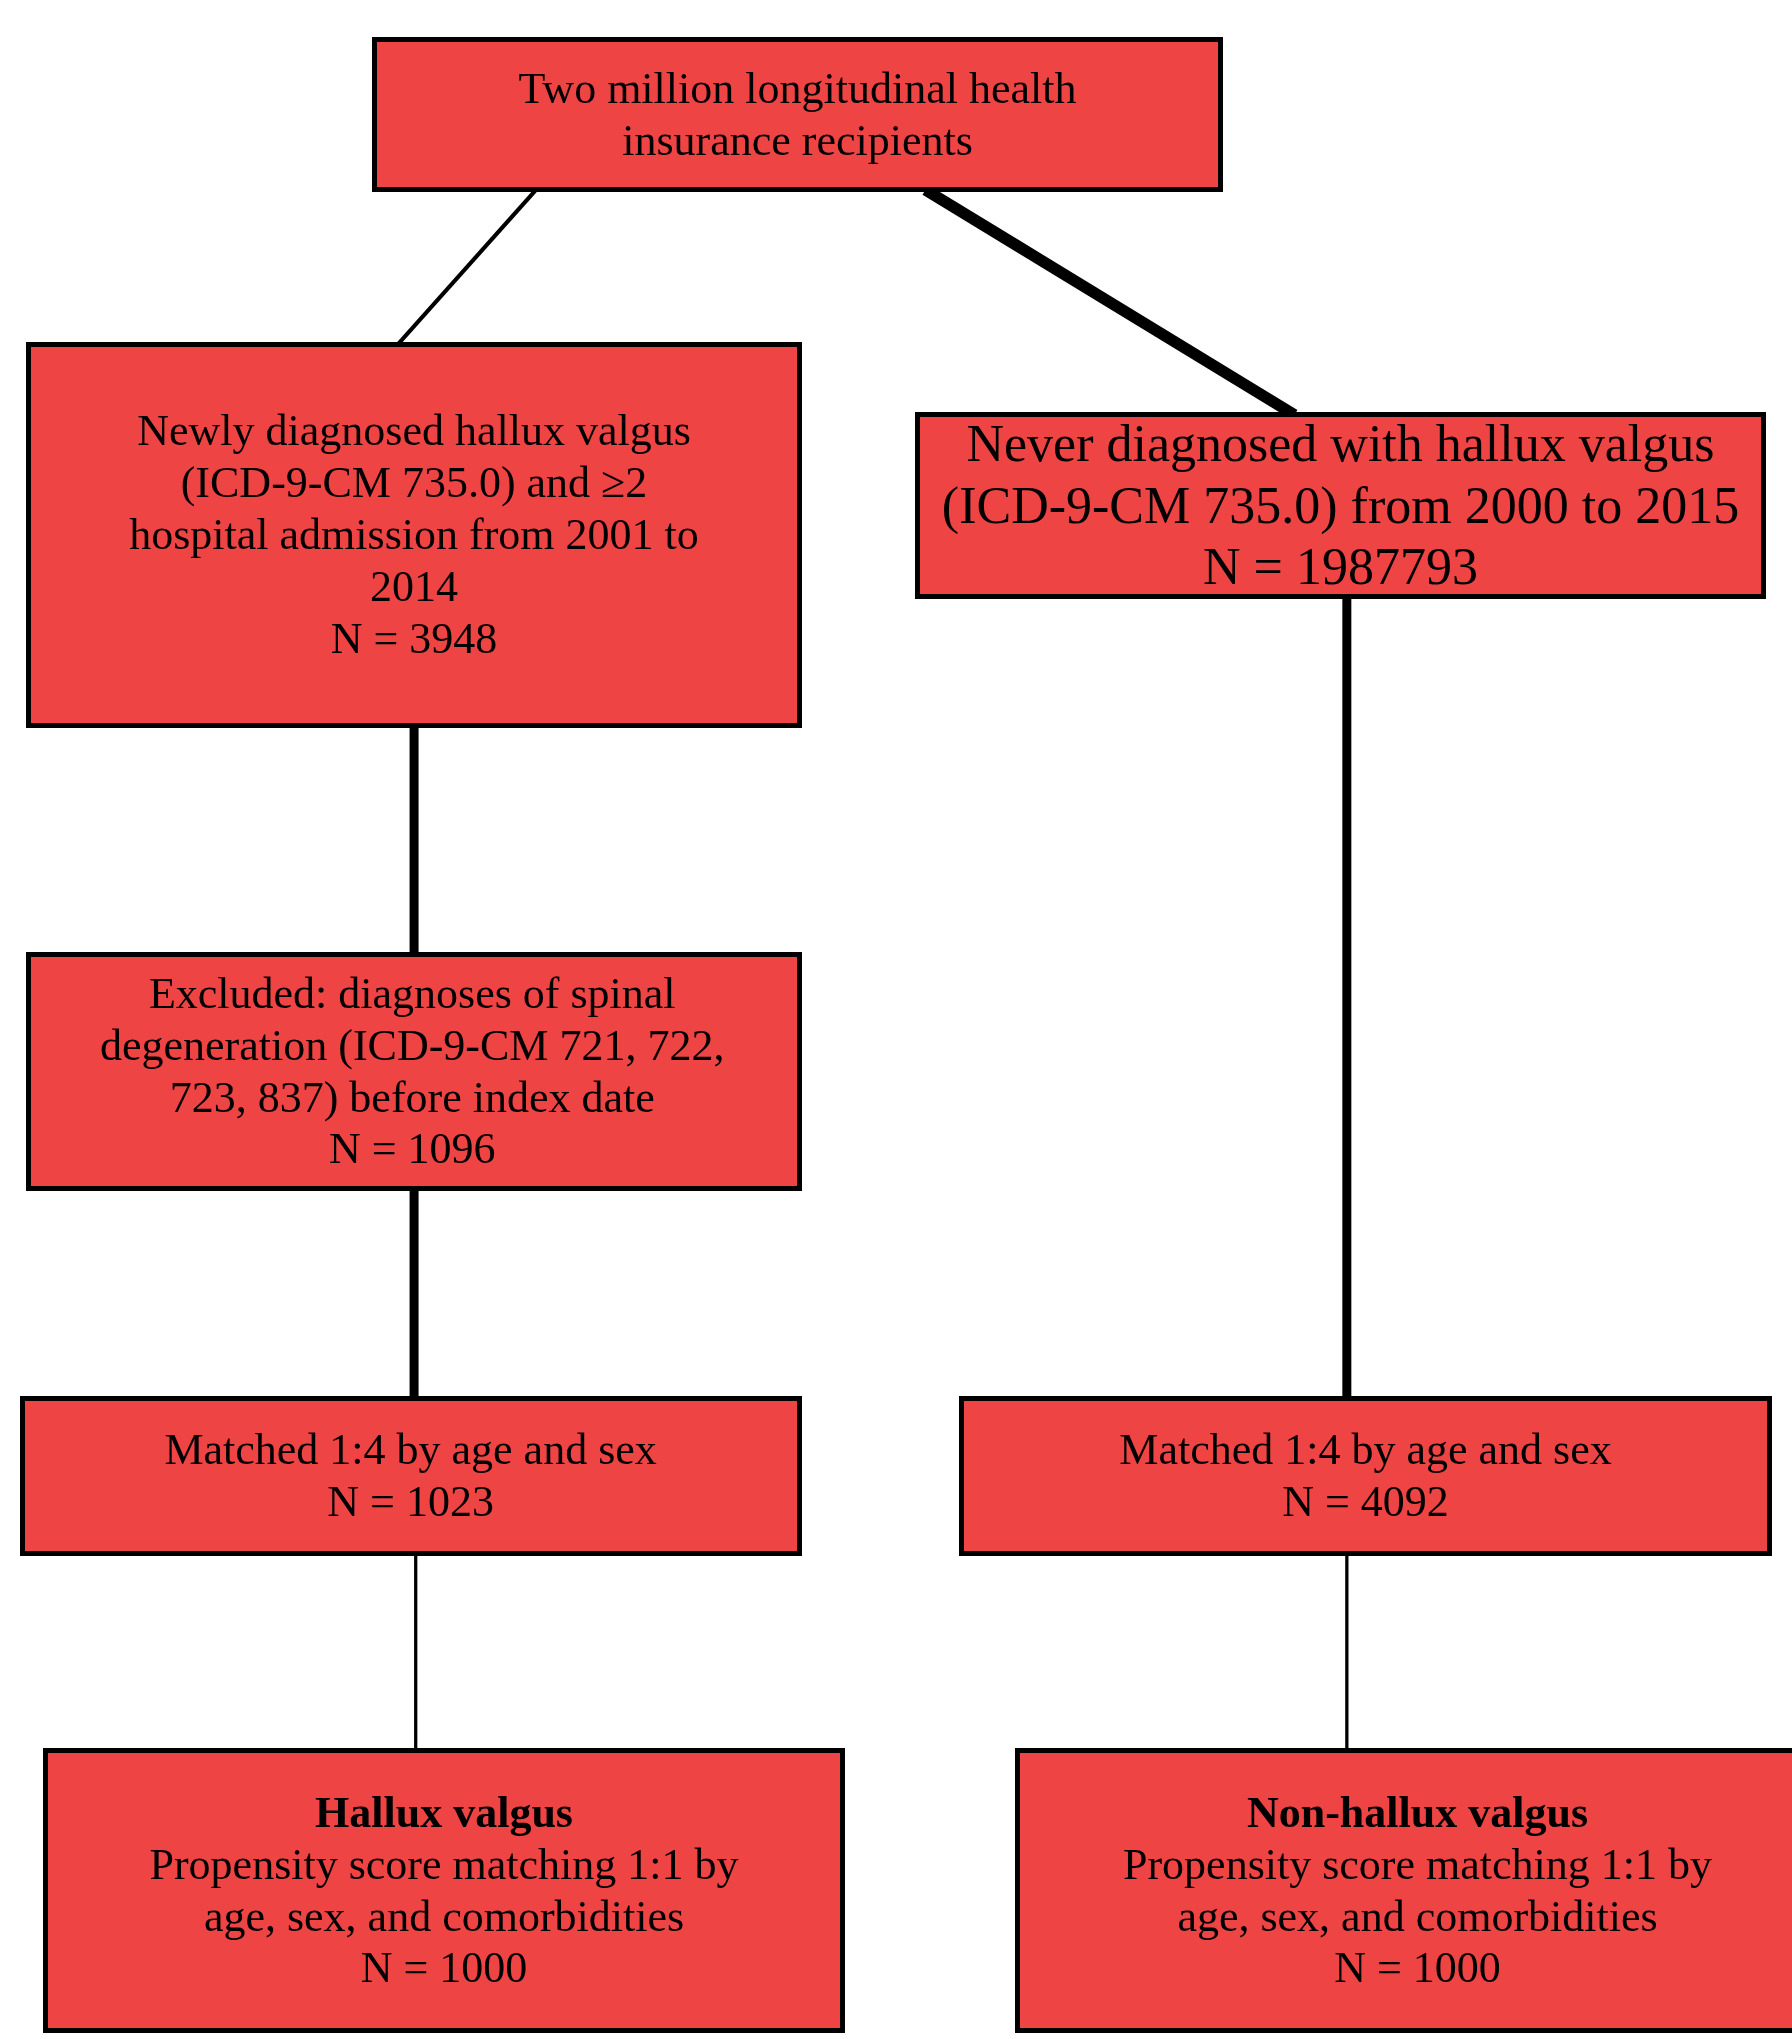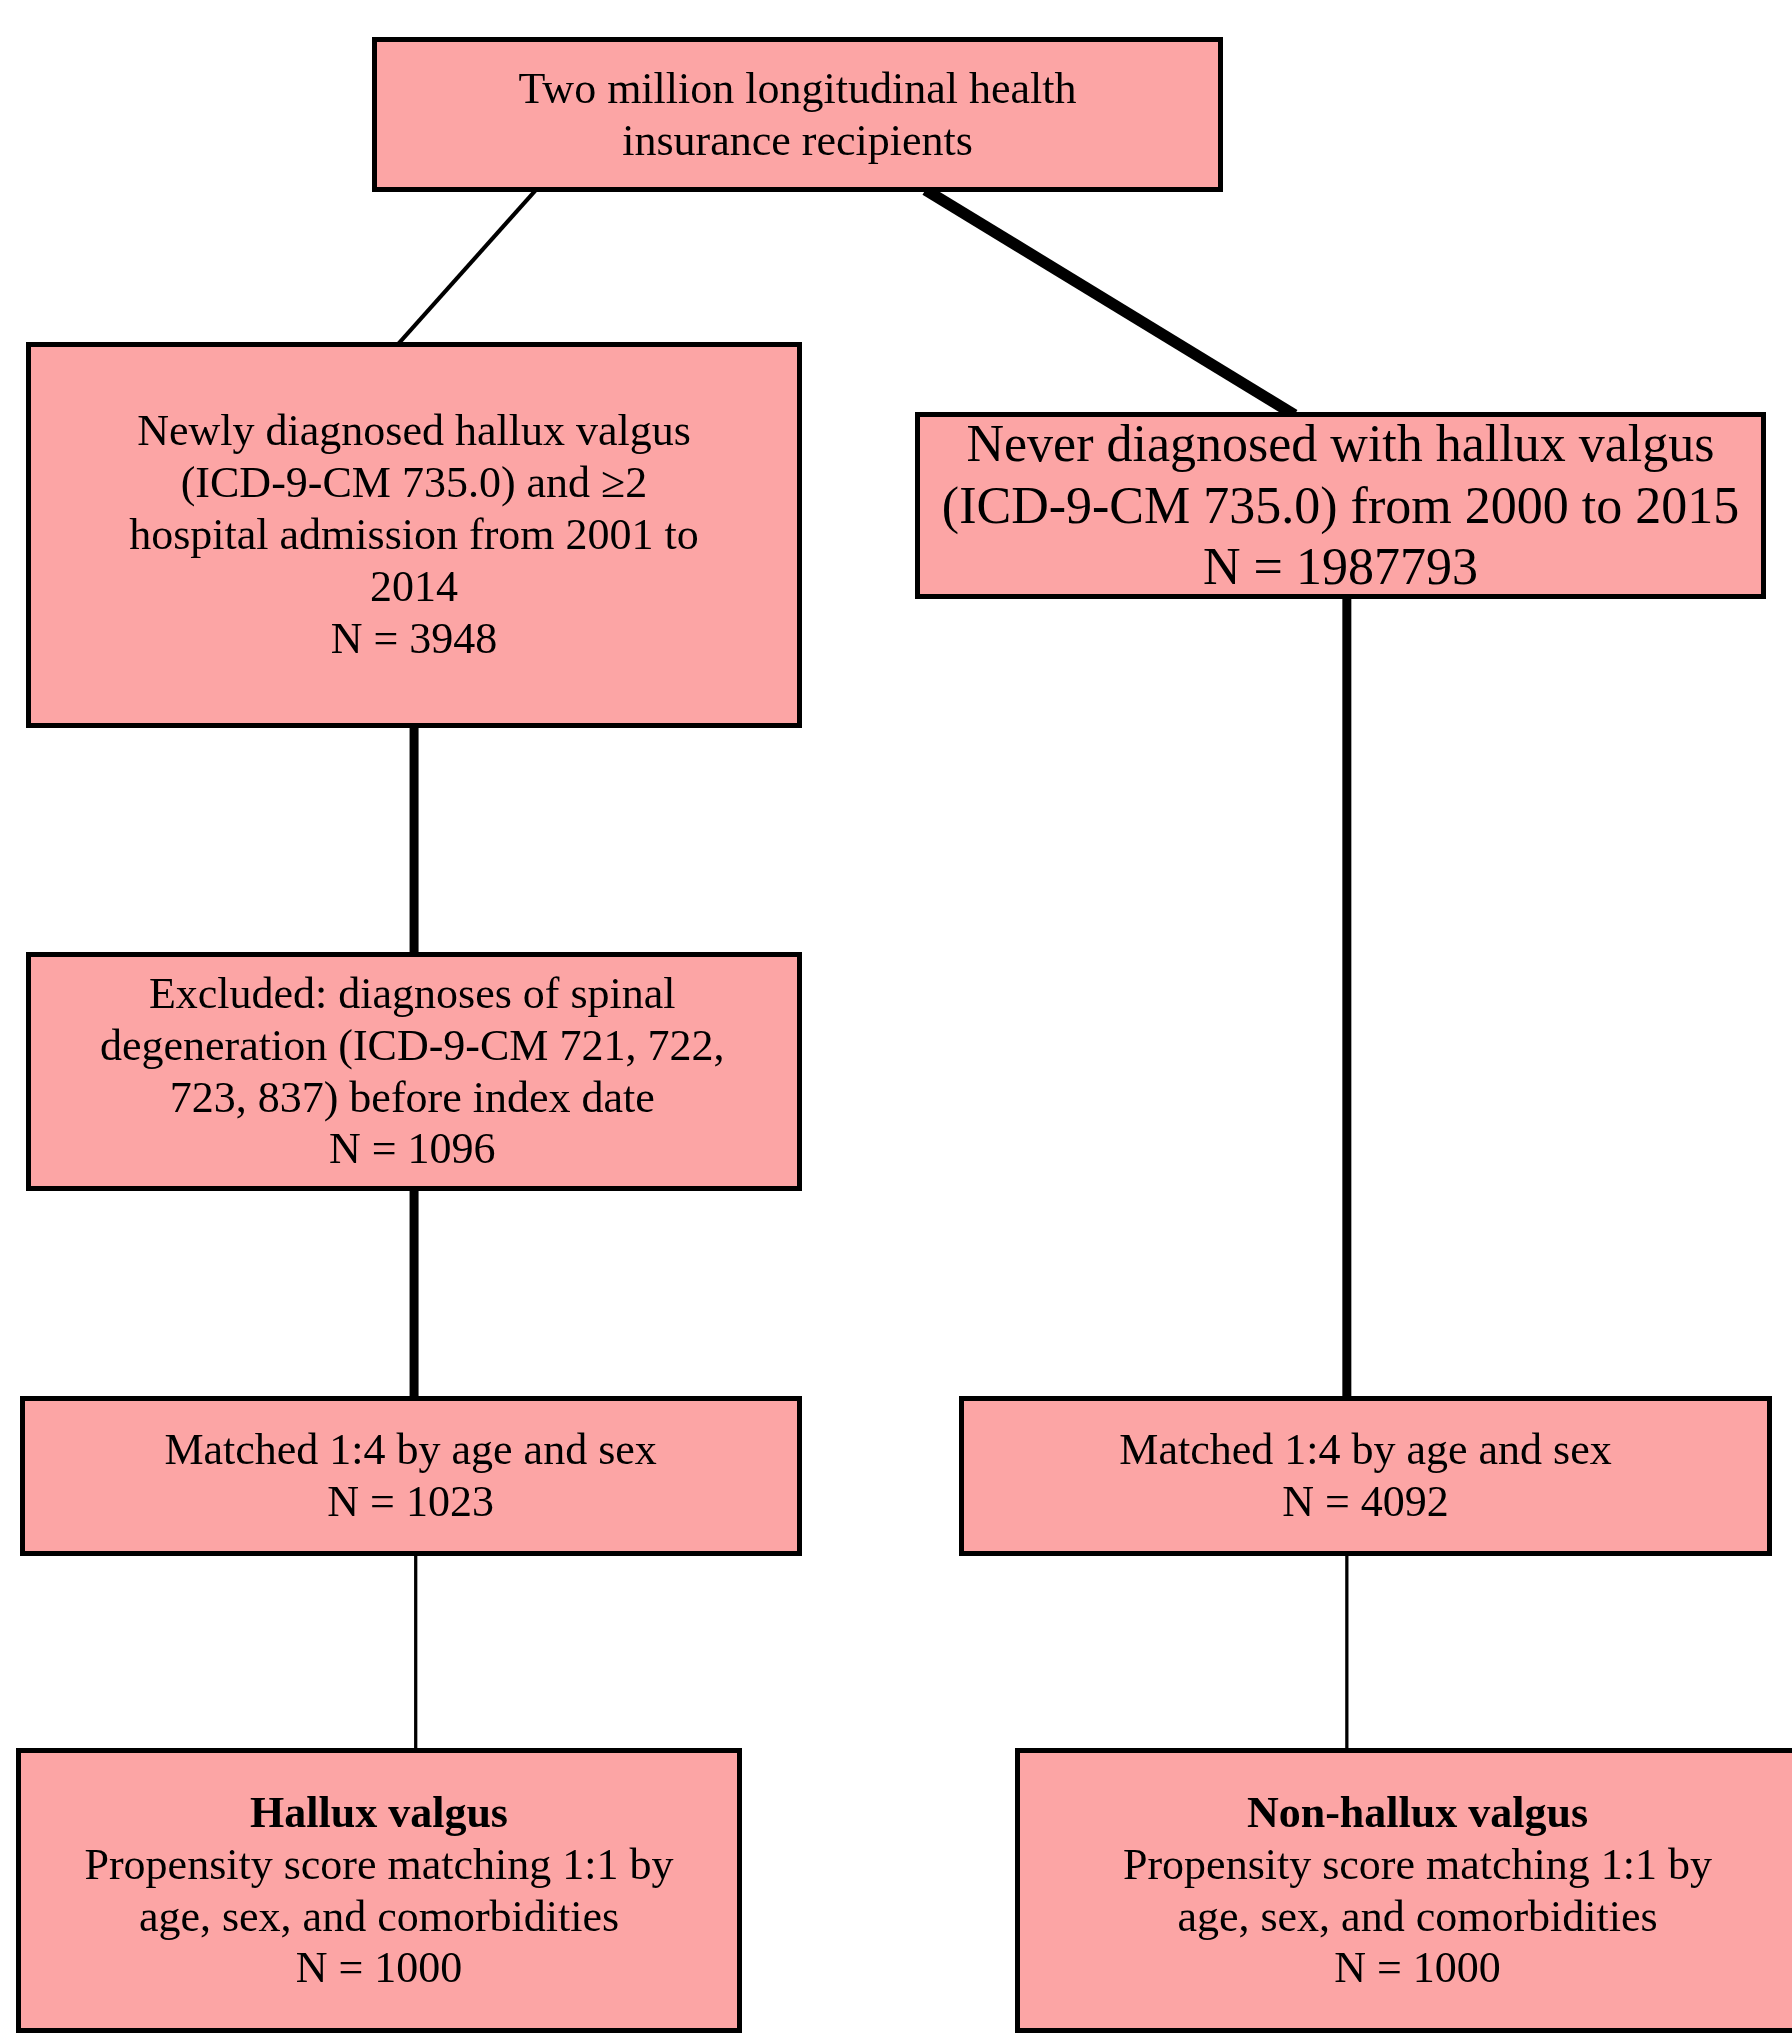--- a/index.html
+++ b/index.html
@@ -21,21 +21,21 @@
     position: absolute;
     left: 0;
     top: 0;
     width: 1792px;
     height: 2039px;
     pointer-events: none;
   }
   .node-box {
     position: absolute;
     box-sizing: border-box;
-    background: #fca5a5;
+    background: #ef4444;
     border: 5.7px solid #000000;
     display: flex;
     flex-direction: column;
     align-items: center;
     justify-content: center;
     text-align: center;
     color: #000000;
     line-height: 1.18;
     font-size: 44px;
     padding: 4.9px 11.5px;
@@ -87,21 +87,21 @@
         <span class="node-line">N = 1096</span>
       </div>
       <div class="node-box" style="left: 19.6px; top: 1396px; width: 782px; height: 160px; font-size: 44px;">
         <span class="node-line">Matched 1:4 by age and sex</span>
         <span class="node-line">N = 1023</span>
       </div>
       <div class="node-box" style="left: 959px; top: 1396px; width: 813px; height: 160px; font-size: 44px;">
         <span class="node-line">Matched 1:4 by age and sex</span>
         <span class="node-line">N = 4092</span>
       </div>
-      <div class="node-box" style="left: 16px; top: 1748px; width: 726px; height: 285px; font-size: 44px;">
+      <div class="node-box" style="left: 43px; top: 1748px; width: 802px; height: 285px; font-size: 44px;">
         <span class="node-line bold">Hallux valgus</span>
         <span class="node-line">Propensity score matching 1:1 by</span>
         <span class="node-line">age, sex, and comorbidities</span>
         <span class="node-line">N = 1000</span>
       </div>
       <div class="node-box" style="left: 967px; top: 1748px; width: 805px; height: 285px; font-size: 44px; margin-left: 48px;">
         <span class="node-line bold">Non-hallux valgus</span>
         <span class="node-line">Propensity score matching 1:1 by</span>
         <span class="node-line">age, sex, and comorbidities</span>
         <span class="node-line">N = 1000</span>

